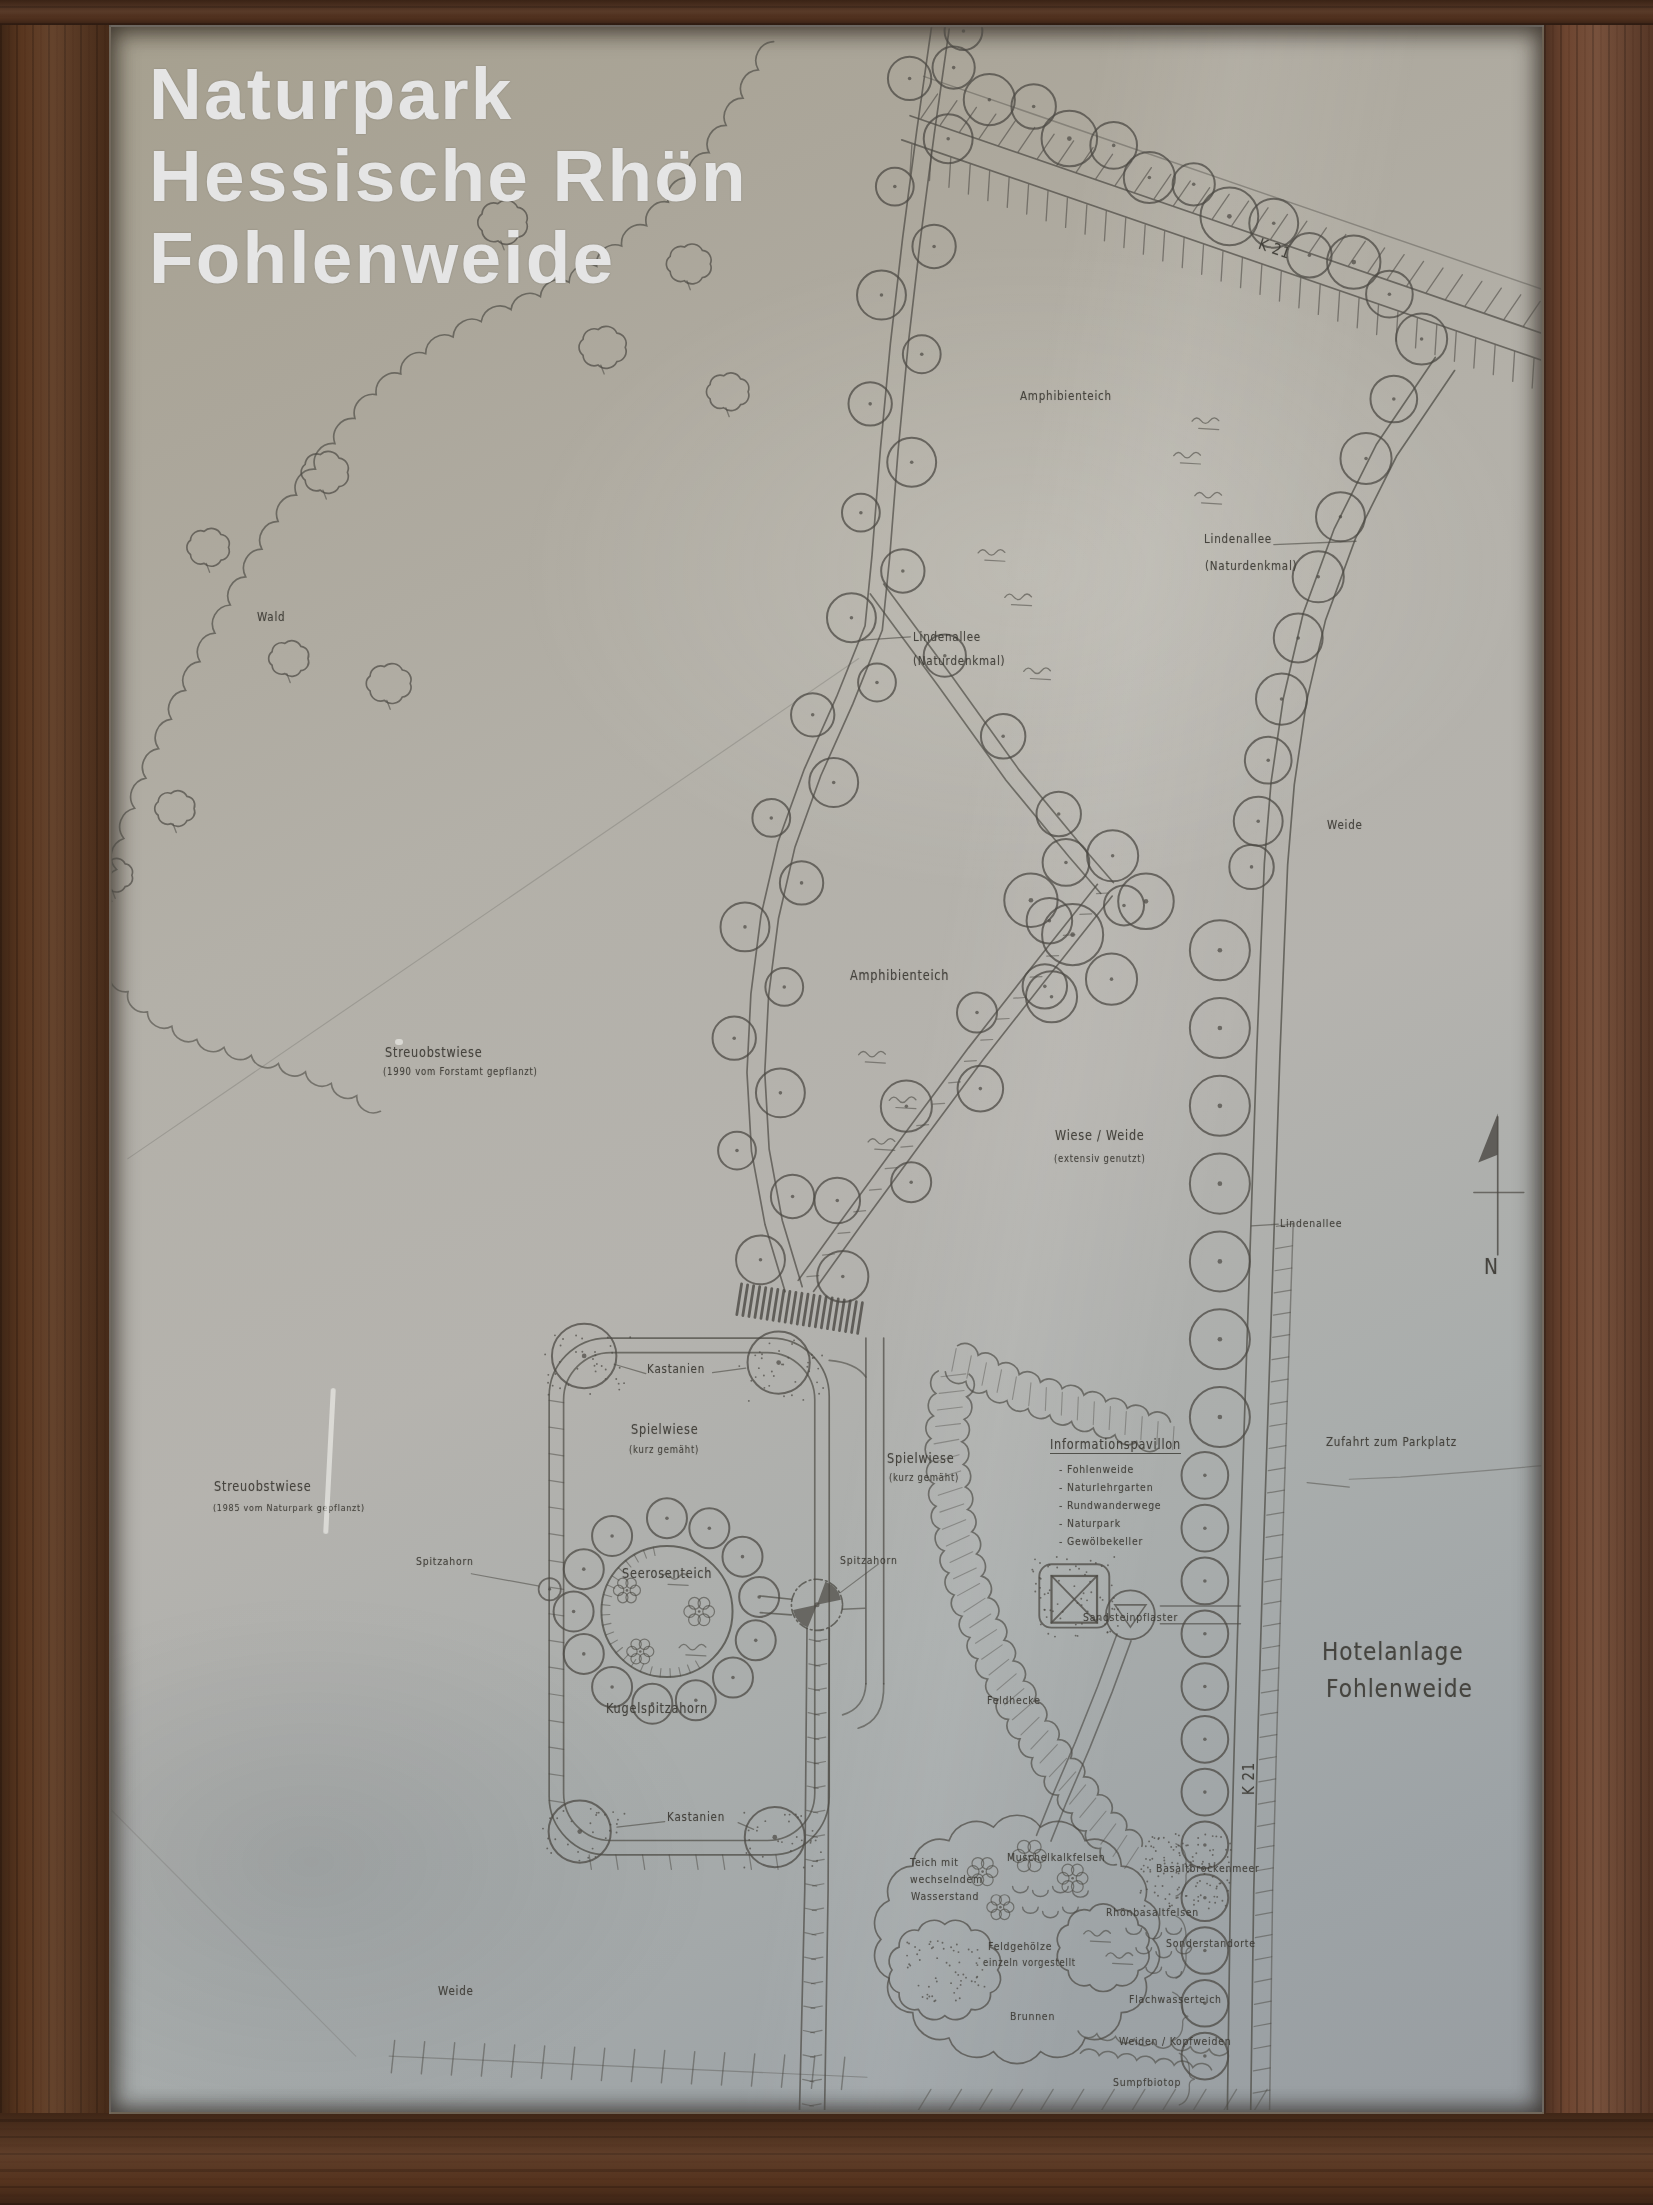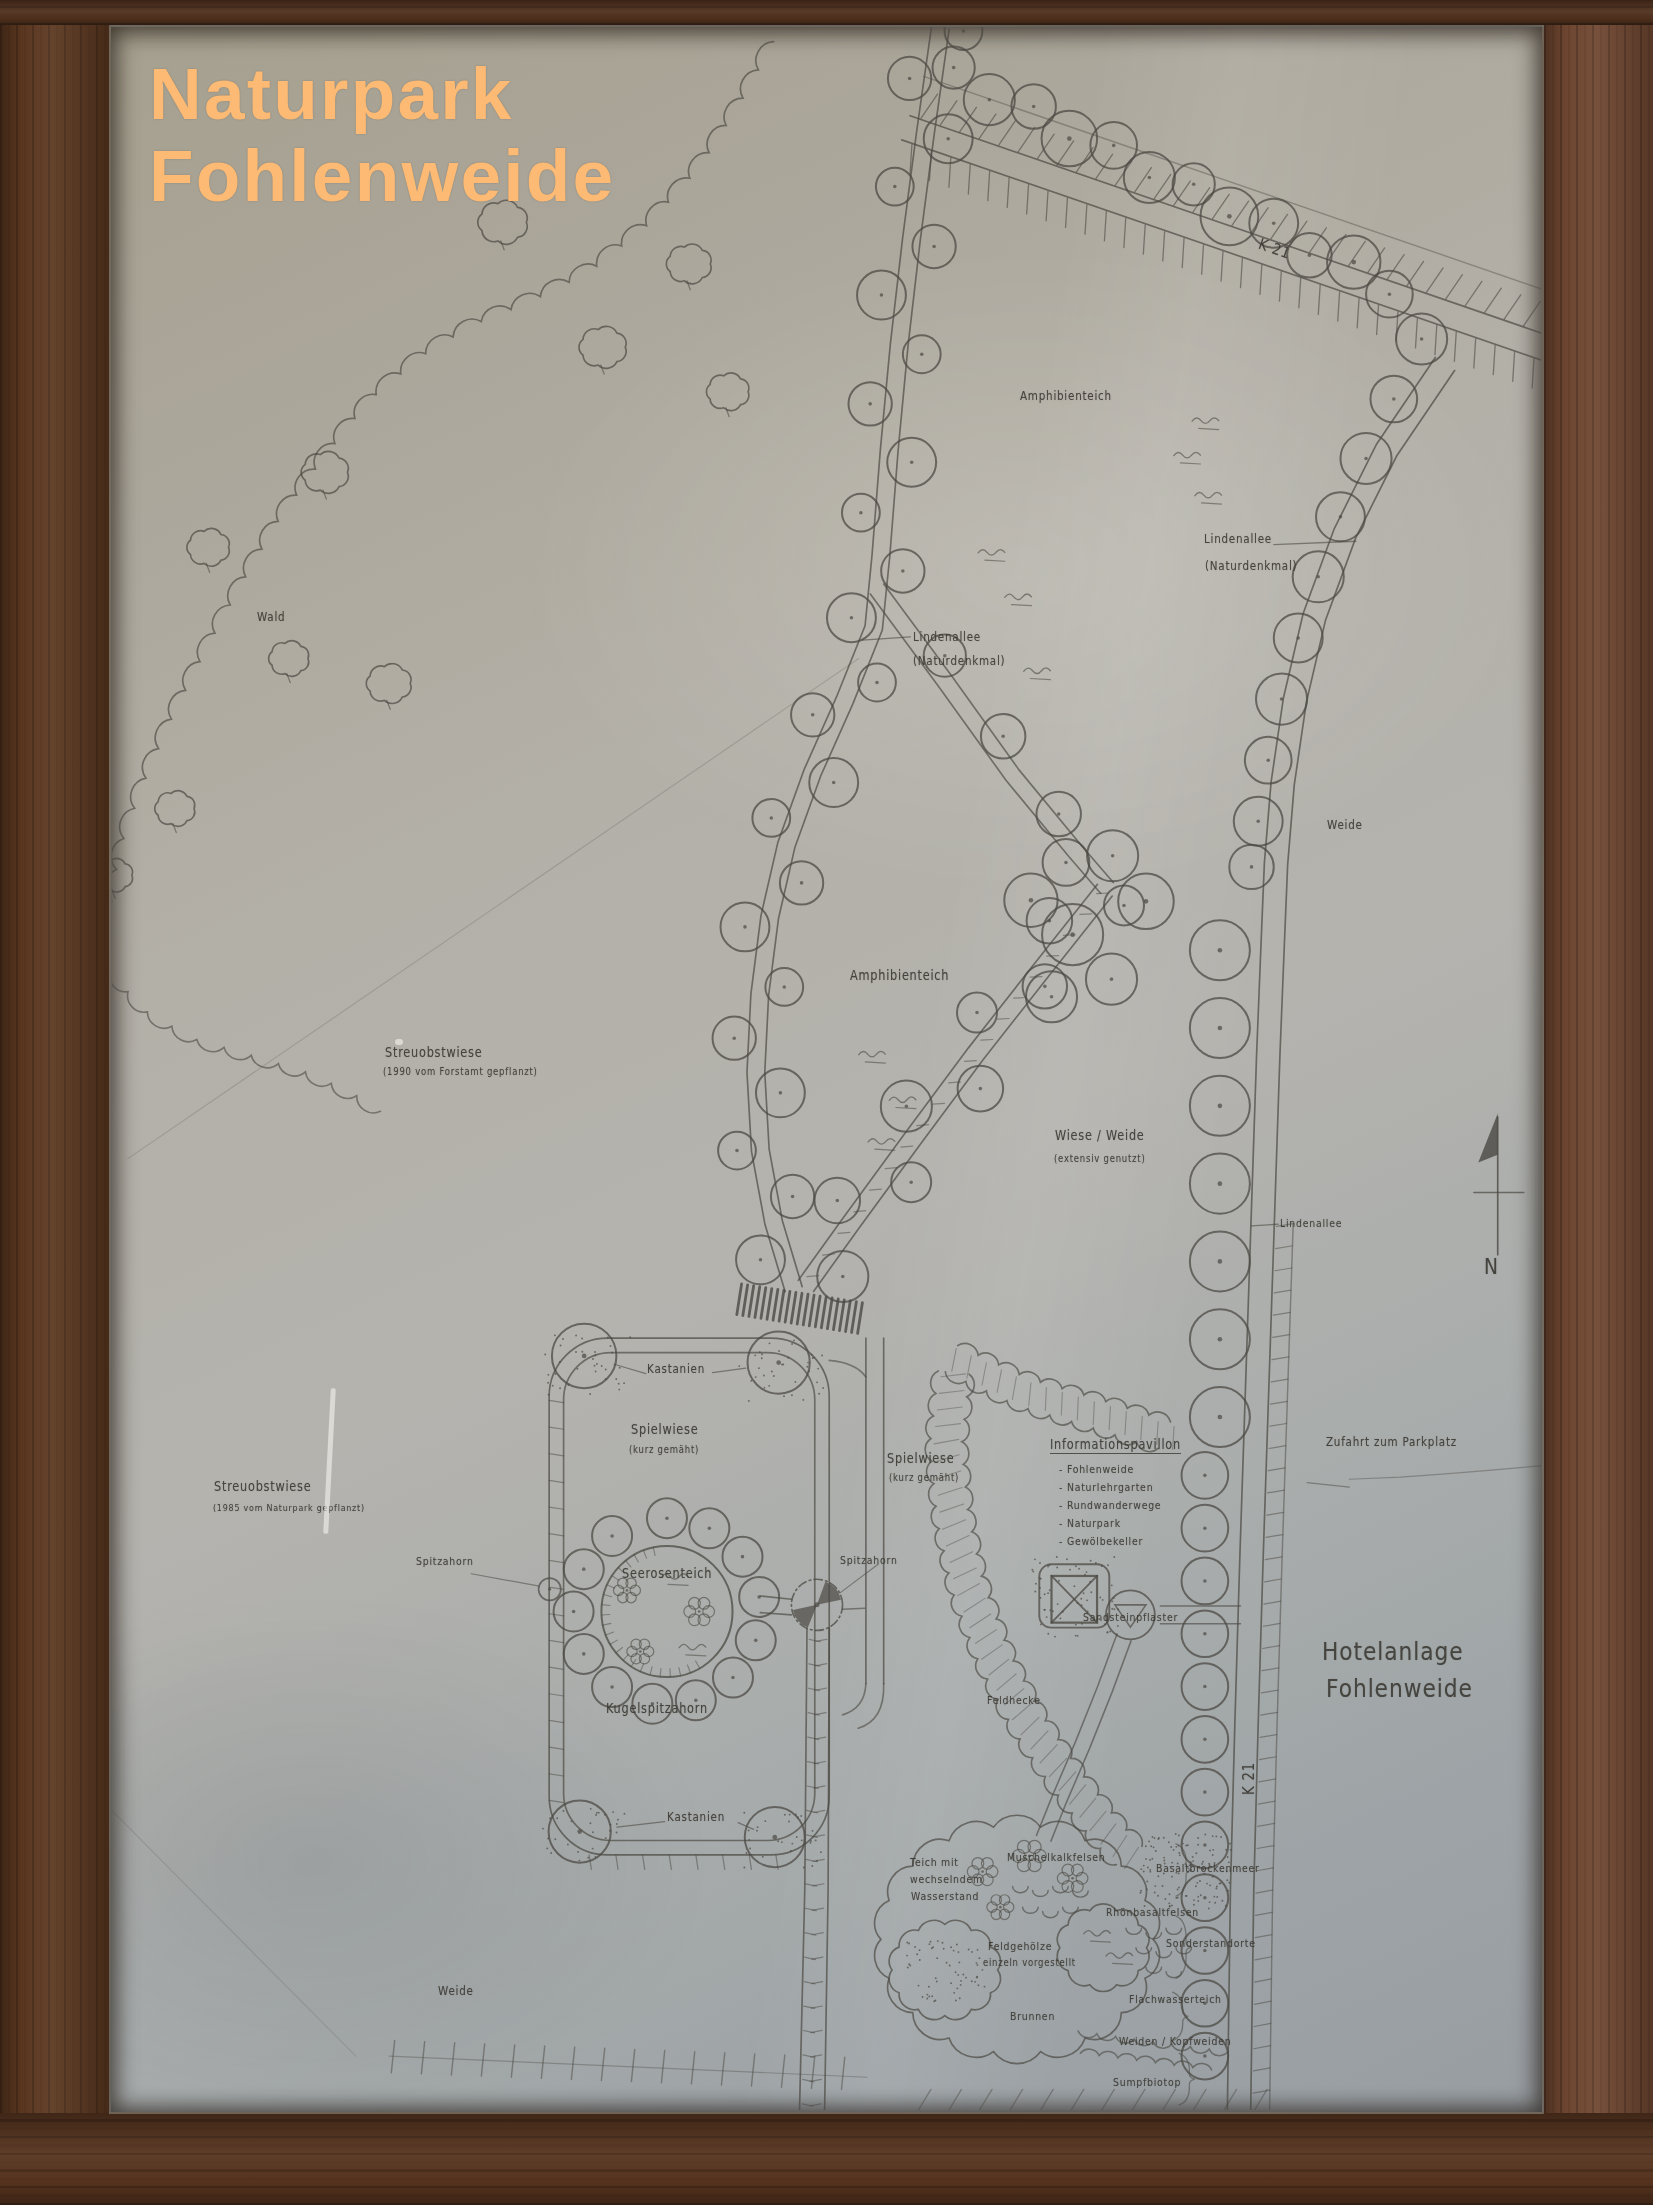--- a/index.html
+++ b/index.html
@@ -20,21 +20,21 @@
   #panel{position:absolute;left:109px;top:24.5px;width:1435px;height:2089px;
     background:
       radial-gradient(ellipse 778px 500px at 64% 26%, rgba(255,255,248,.14), rgba(255,255,255,0) 65%),
       radial-gradient(ellipse 667px 445px at 14% 88%, rgba(30,40,55,.10), rgba(0,0,0,0) 60%),
       linear-gradient(100deg, rgba(255,255,255,0) 55%, rgba(255,255,255,.07) 63%, rgba(255,255,255,0) 73%),
       linear-gradient(155deg,#a6a08f 0%,#aba69a 16%,#b3b0a8 36%,#b5b3ae 55%,#a9adac 72%,#9da3a6 88%,#989da1 100%);
     box-shadow: inset 0 7.8px 22px rgba(30,20,12,.35), inset 0 -5.6px 19px rgba(30,25,20,.28),
                 inset 7.8px 0 22px rgba(30,20,12,.30), inset -7.8px 0 22px rgba(30,20,12,.30);
     border:2.8px solid rgba(62,48,34,.55);box-sizing:border-box;}
   #map{position:absolute;left:0;top:0;}
-  .title{position:absolute;left:149px;top:53px;color:#fdba74;
+  .title{position:absolute;left:149px;top:53px;color:#e5e5e5;
     font:700 73px/82px "Liberation Sans",sans-serif;letter-spacing:2.2px;
     text-shadow:0 0 1.7px rgba(40,38,34,.28);}
   .ml{position:absolute;color:rgba(58,56,50,.86);white-space:nowrap;
     font-family:"DejaVu Sans",sans-serif;letter-spacing:0.9px;
     transform:scaleX(.85);transform-origin:left top;
     text-shadow:0 0 1.1px rgba(80,78,70,.45);}
   .fs17{font-size:9.4px}.fs18{font-size:10px}.fs20{font-size:11px}.fs22{font-size:12.2px}
   .fs24{font-size:13.3px}.fs28{font-size:15.6px}.fs40{font-size:22px}
   .fs46{font-size:25.6px;letter-spacing:1.1px;color:rgba(62,60,55,.88)}
   .rot19{transform:rotate(19deg) scaleX(.85);}
@@ -1140,20 +1140,21 @@
       <line x1="2140" y1="3900" x2="2225" y2="3760" stroke="#4b4943" stroke-width="2.4" opacity="0.45"></line>
       <line x1="2195" y1="3900" x2="2280" y2="3760" stroke="#4b4943" stroke-width="2.4" opacity="0.45"></line>
       <line x1="2695" y1="2010" x2="2695" y2="2258" stroke="#4b4943" stroke-width="3" opacity="0.8"></line>
       <path d="M2695,2004 L2660,2092 L2695,2078 Z" fill="#4b4943" opacity="0.8"></path>
       <line x1="2652" y1="2146" x2="2742" y2="2146" stroke="#4b4943" stroke-width="2.6" opacity="0.7"></line>
     </g>
 </svg>
 
 <div class="title">
   <div>Naturpark</div>
+  <div>Hessische Rhön</div>
   <div>Fohlenweide</div>
 </div>
 
 <div>
   <div class="ml fs22" style="left:257px;top:610px">Wald</div>
   <div class="ml fs22" style="left:1020px;top:389px">Amphibienteich</div>
   <div class="ml fs22" style="left:1204px;top:532px">Lindenallee</div>
   <div class="ml fs22" style="left:1205px;top:559px">(Naturdenkmal)</div>
   <div class="ml fs22" style="left:1327px;top:818px">Weide</div>
   <div class="ml fs22" style="left:913px;top:630px">Lindenallee</div>

